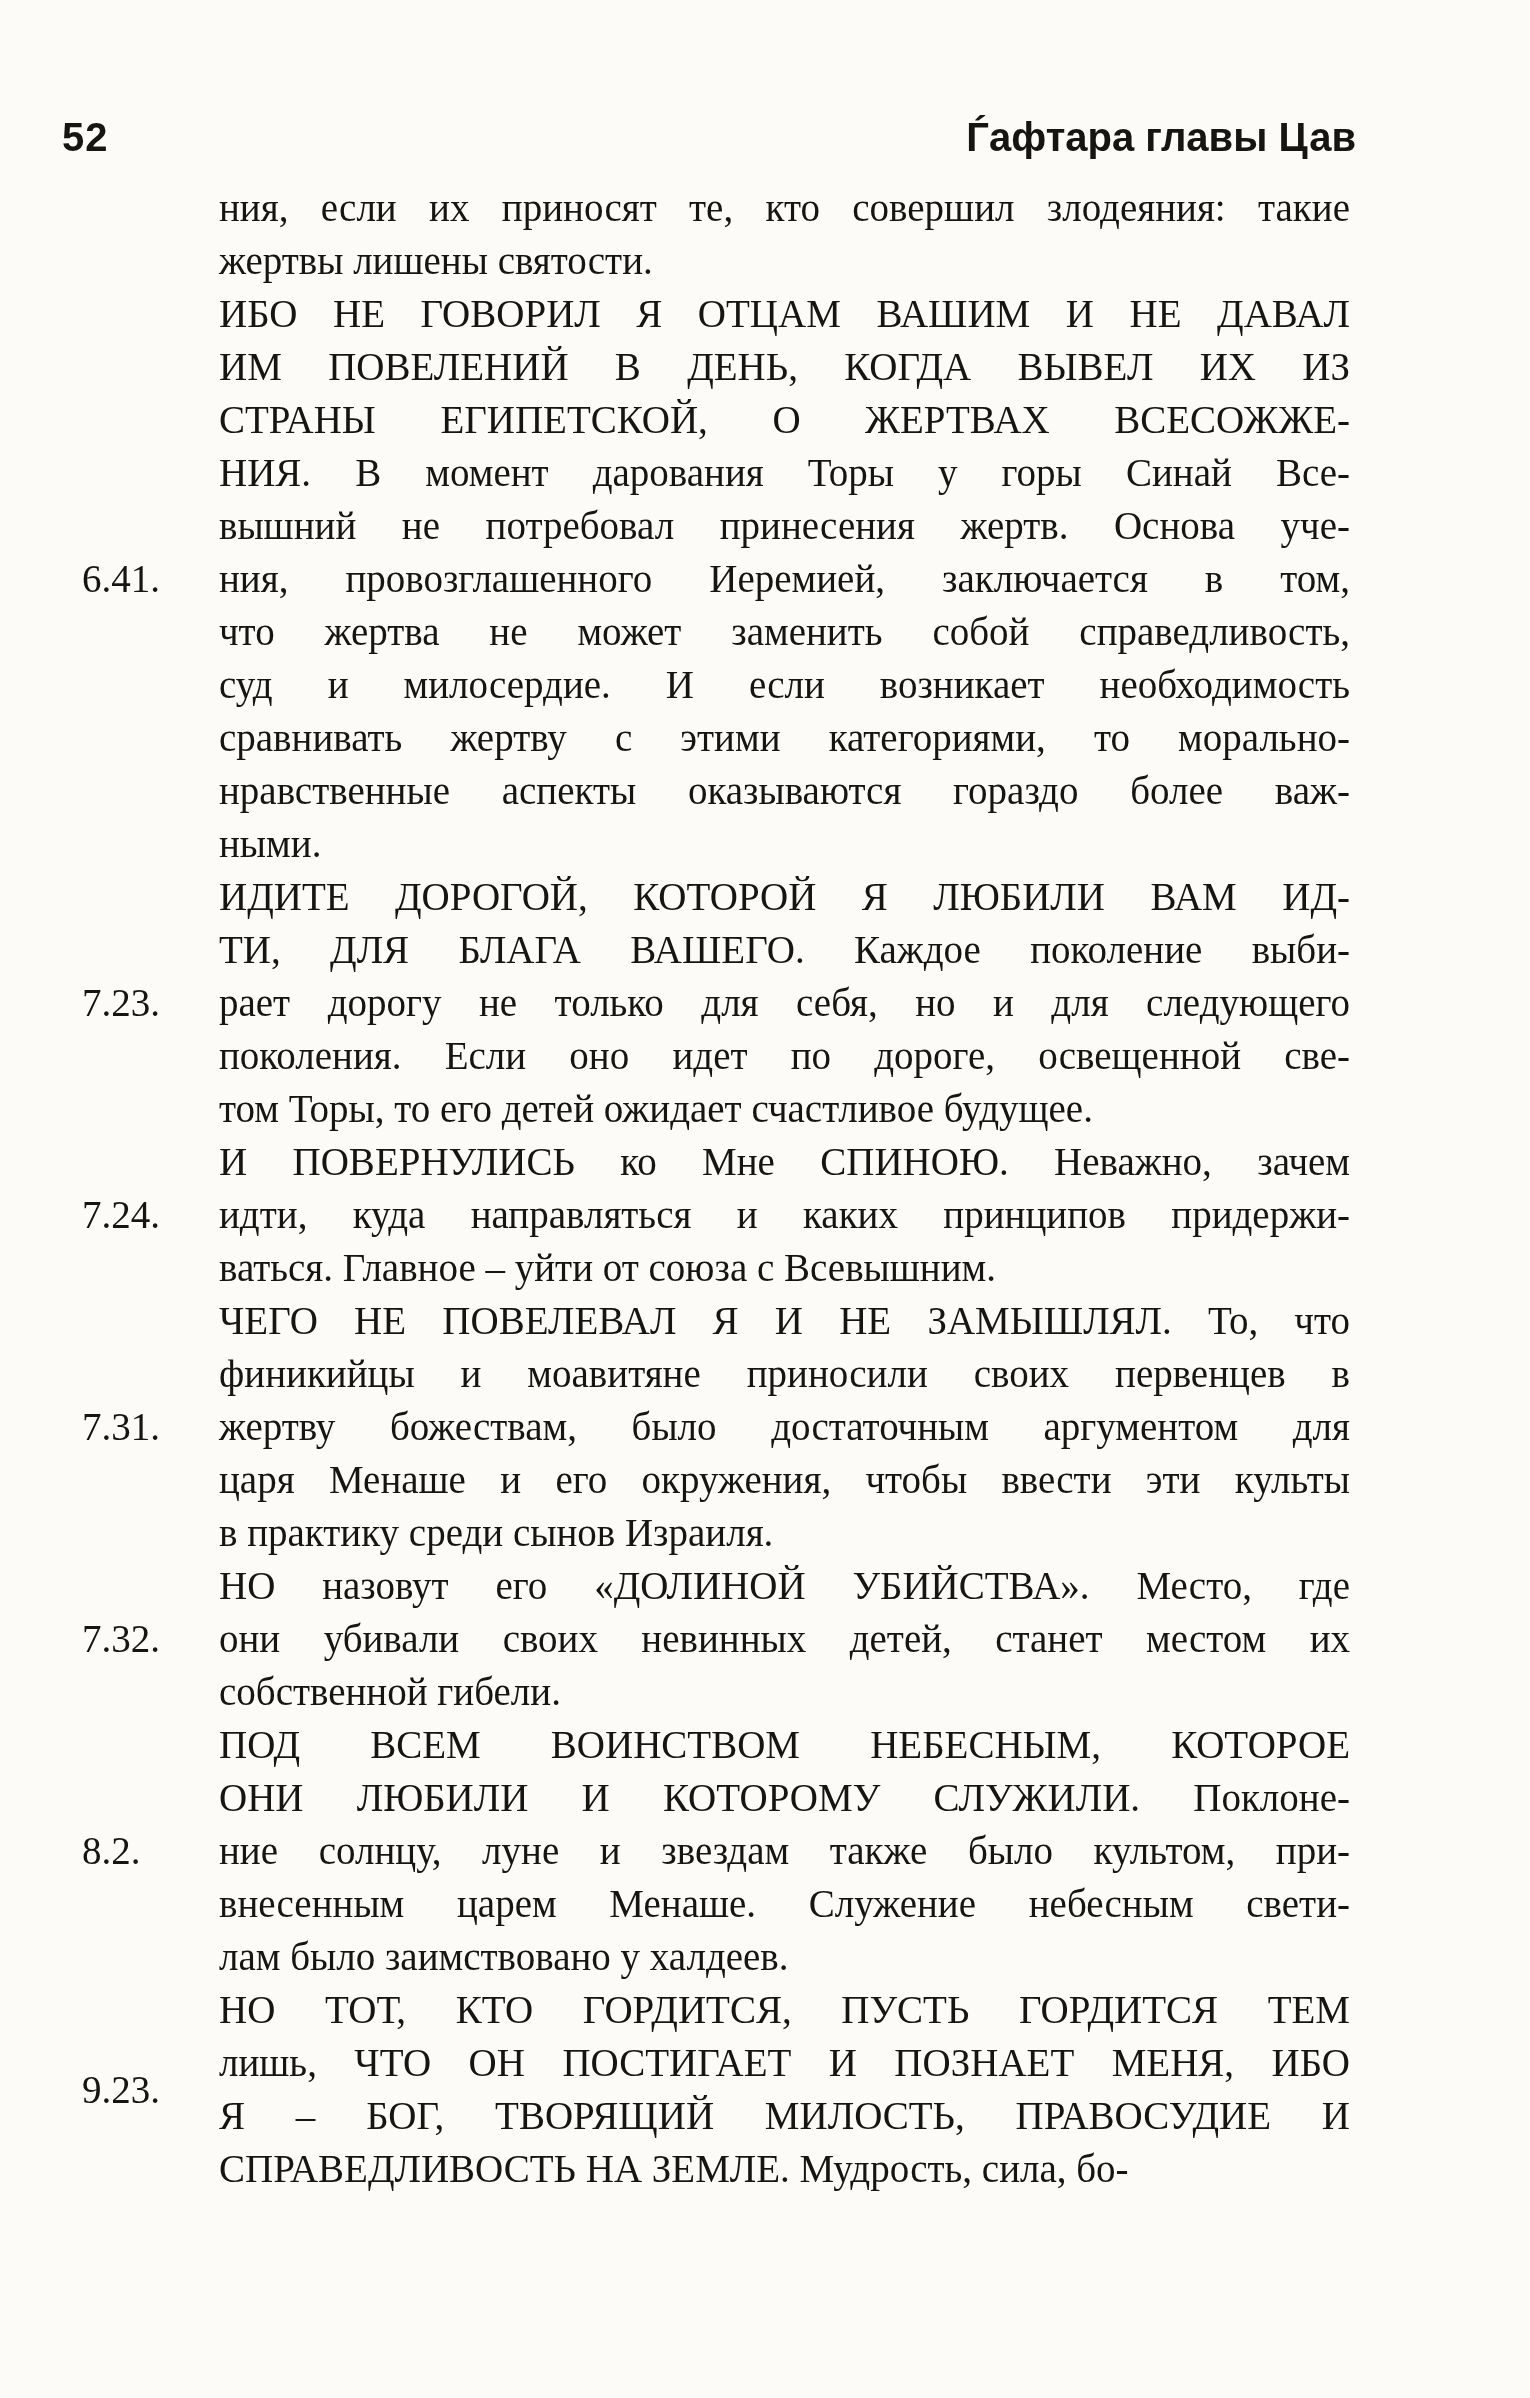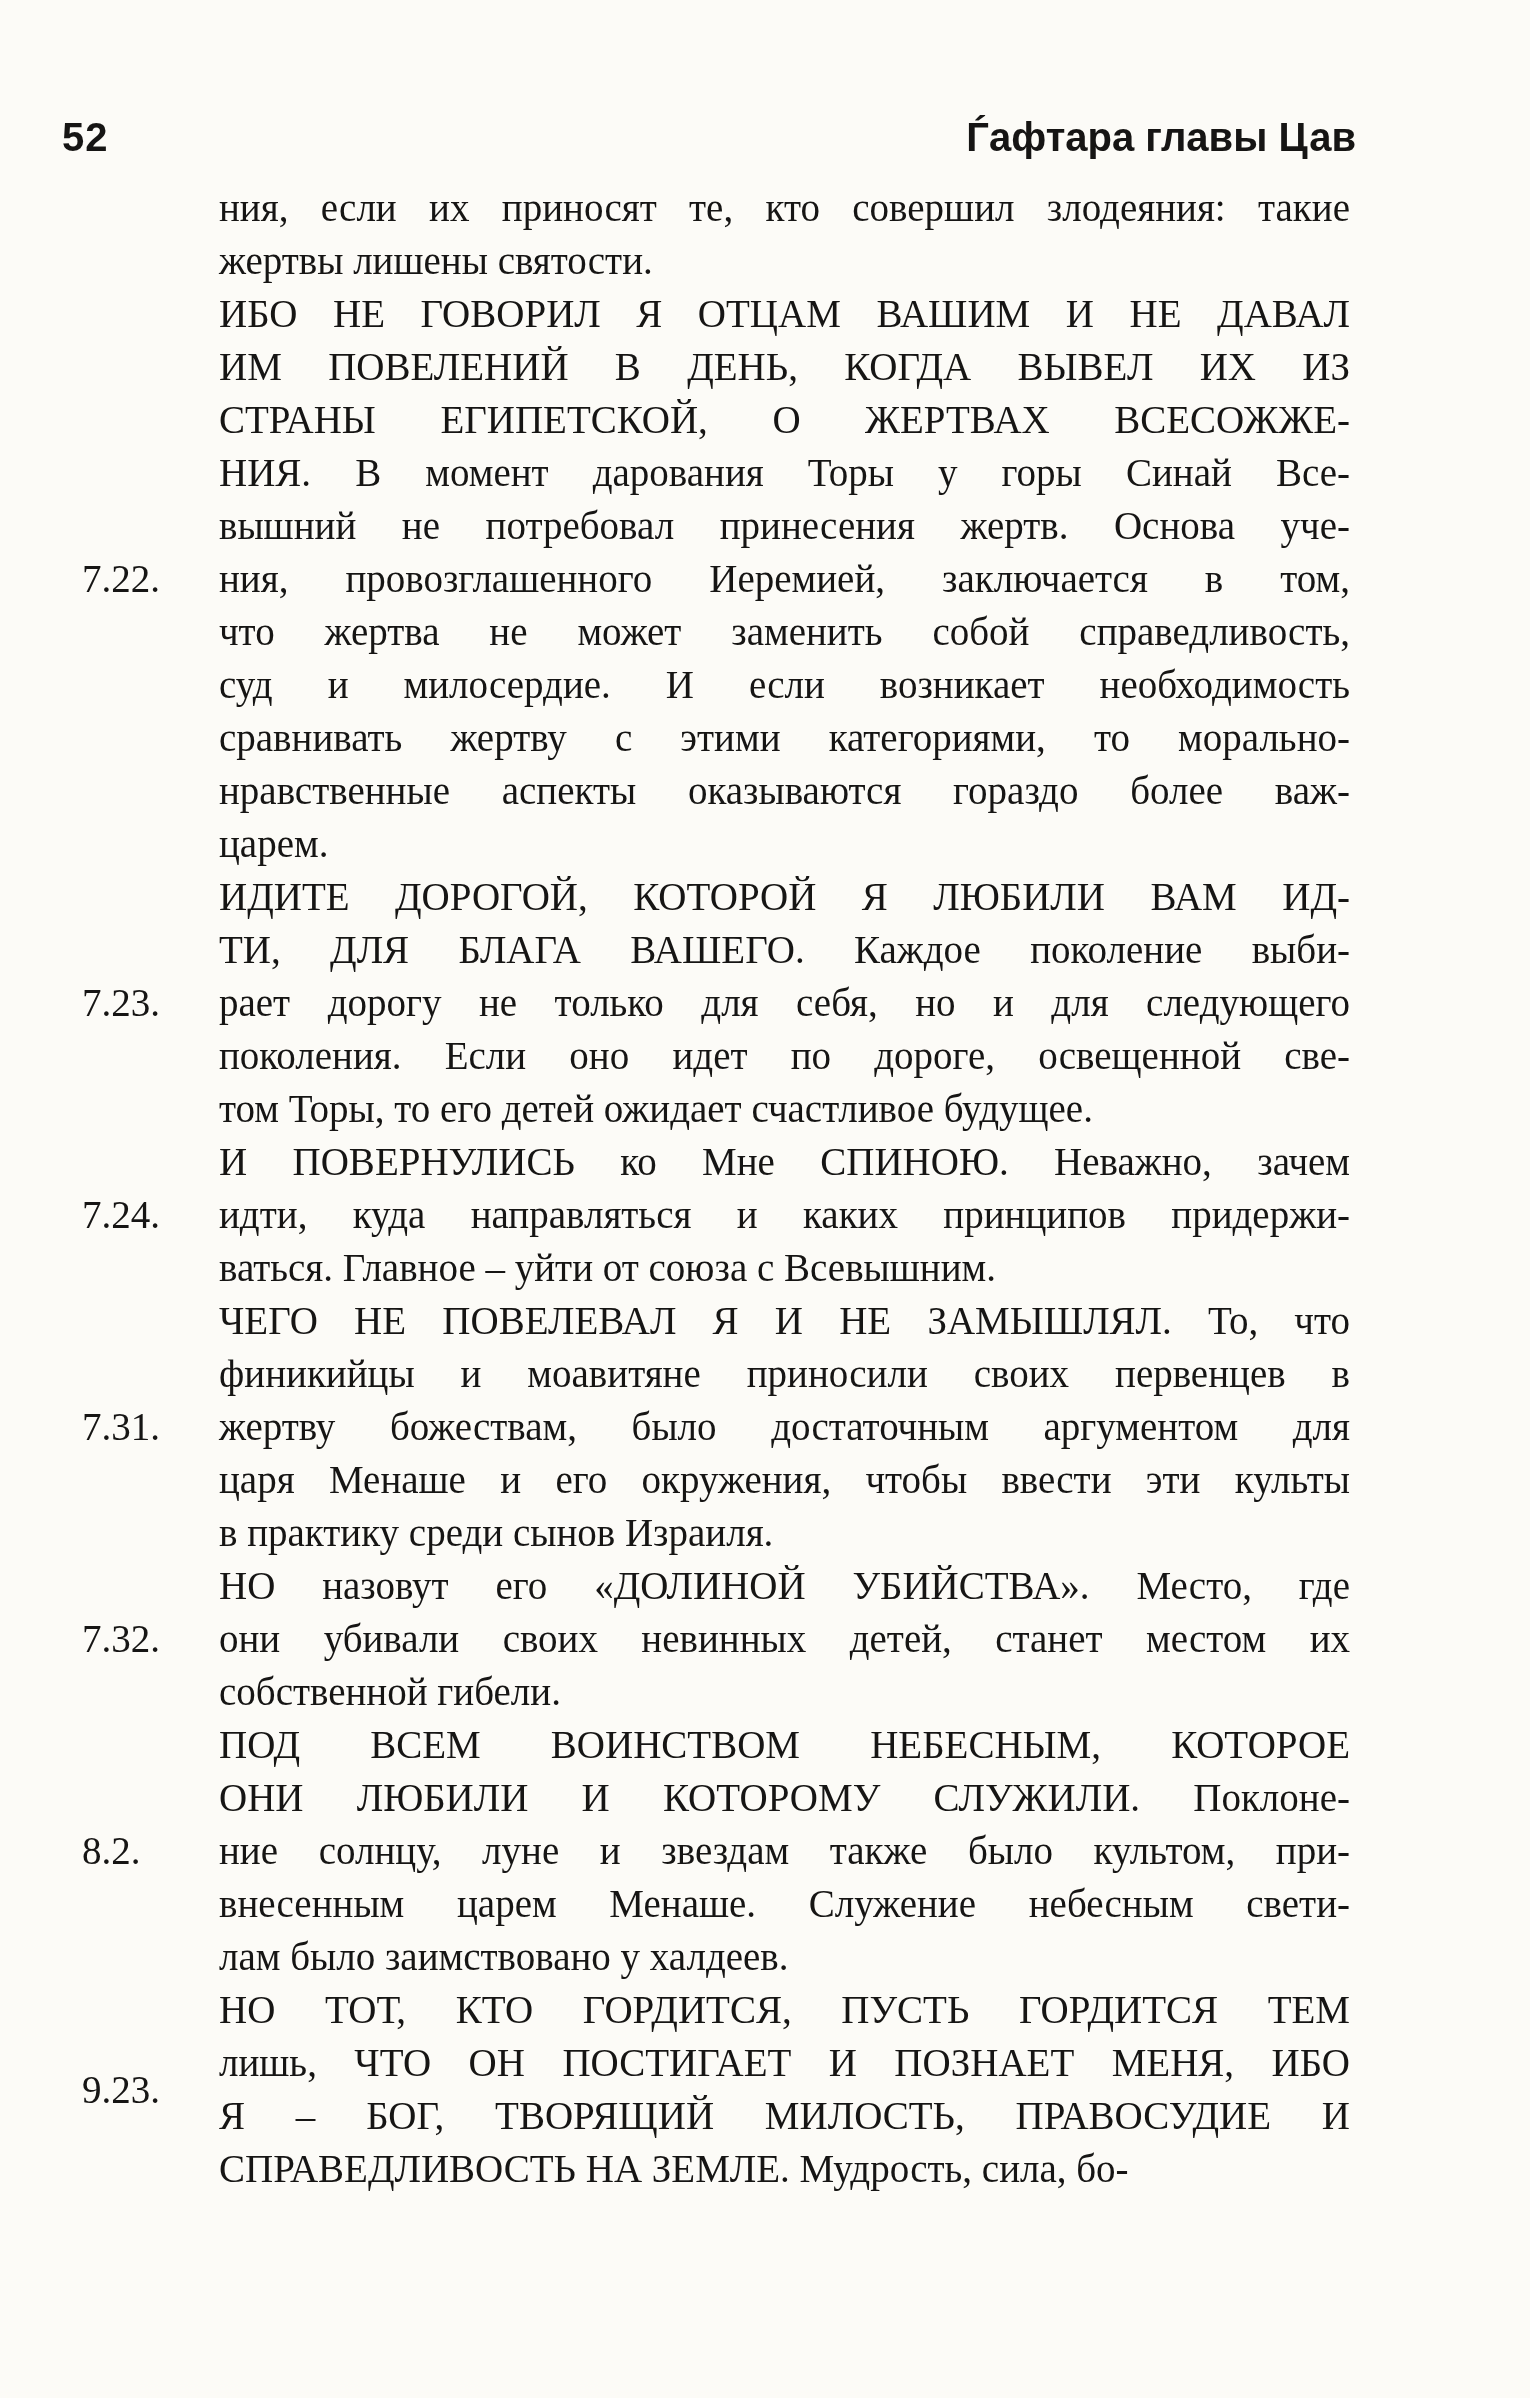--- a/index.html
+++ b/index.html
@@ -85,33 +85,33 @@
   </div>
   <div class="body-text">
       <div class="para">
         <div class="num"></div>
         <div class="lines">
           <div class="line">ния, если их приносят те, кто совершил злодеяния: такие</div>
           <div class="line last">жертвы лишены святости.</div>
         </div>
       </div>
       <div class="para">
-        <div class="num">7.22.</div>
+        <div class="num">6.41.</div>
         <div class="lines">
           <div class="line">ИБО НЕ ГОВОРИЛ Я ОТЦАМ ВАШИМ И НЕ ДАВАЛ</div>
           <div class="line">ИМ ПОВЕЛЕНИЙ В ДЕНЬ, КОГДА ВЫВЕЛ ИХ ИЗ</div>
           <div class="line">СТРАНЫ ЕГИПЕТСКОЙ, О ЖЕРТВАХ ВСЕСОЖЖЕ-</div>
           <div class="line">НИЯ. В момент дарования Торы у горы Синай Все-</div>
           <div class="line">вышний не потребовал принесения жертв. Основа уче-</div>
           <div class="line">ния, провозглашенного Иеремией, заключается в том,</div>
           <div class="line">что жертва не может заменить собой справедливость,</div>
           <div class="line">суд и милосердие. И если возникает необходимость</div>
           <div class="line">сравнивать жертву с этими категориями, то морально-</div>
           <div class="line">нравственные аспекты оказываются гораздо более важ-</div>
-          <div class="line last">царем.</div>
+          <div class="line last">ными.</div>
         </div>
       </div>
       <div class="para">
         <div class="num">7.23.</div>
         <div class="lines">
           <div class="line">ИДИТЕ ДОРОГОЙ, КОТОРОЙ Я ЛЮБИЛИ ВАМ ИД-</div>
           <div class="line">ТИ, ДЛЯ БЛАГА ВАШЕГО. Каждое поколение выби-</div>
           <div class="line">рает дорогу не только для себя, но и для следующего</div>
           <div class="line">поколения. Если оно идет по дороге, освещенной све-</div>
           <div class="line last">том Торы, то его детей ожидает счастливое будущее.</div>

